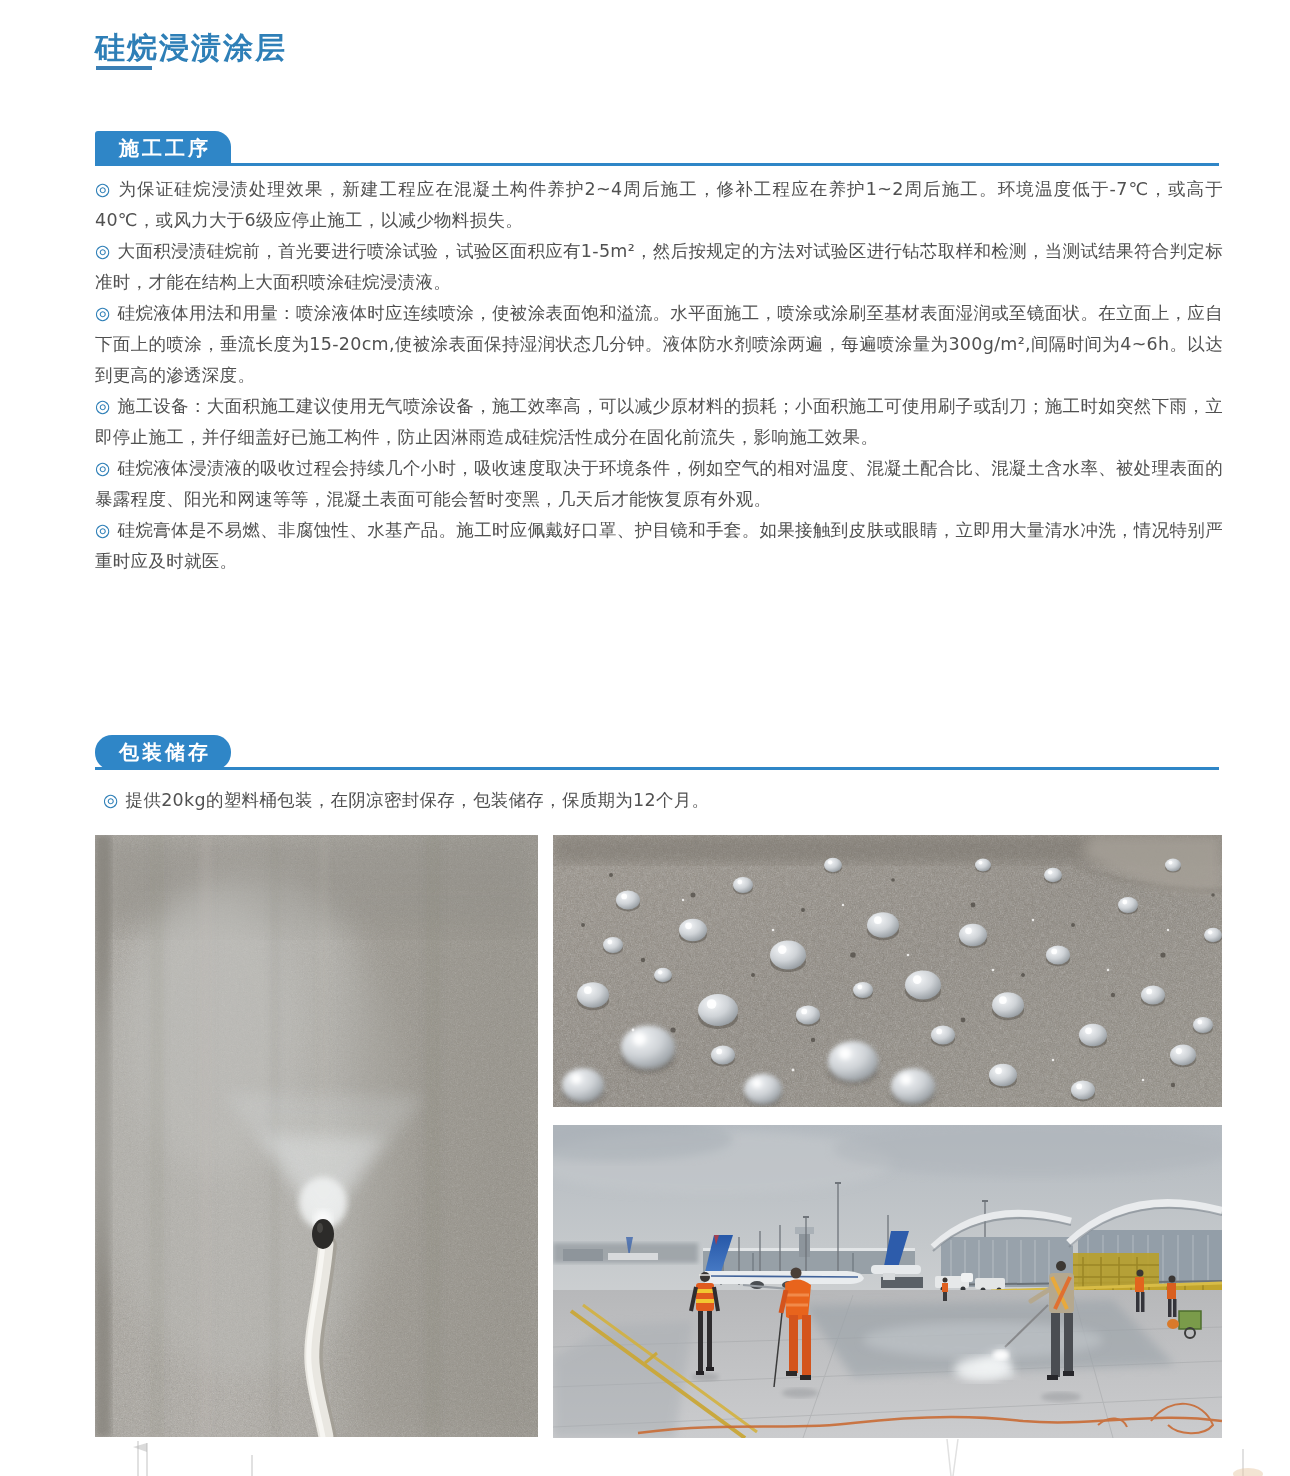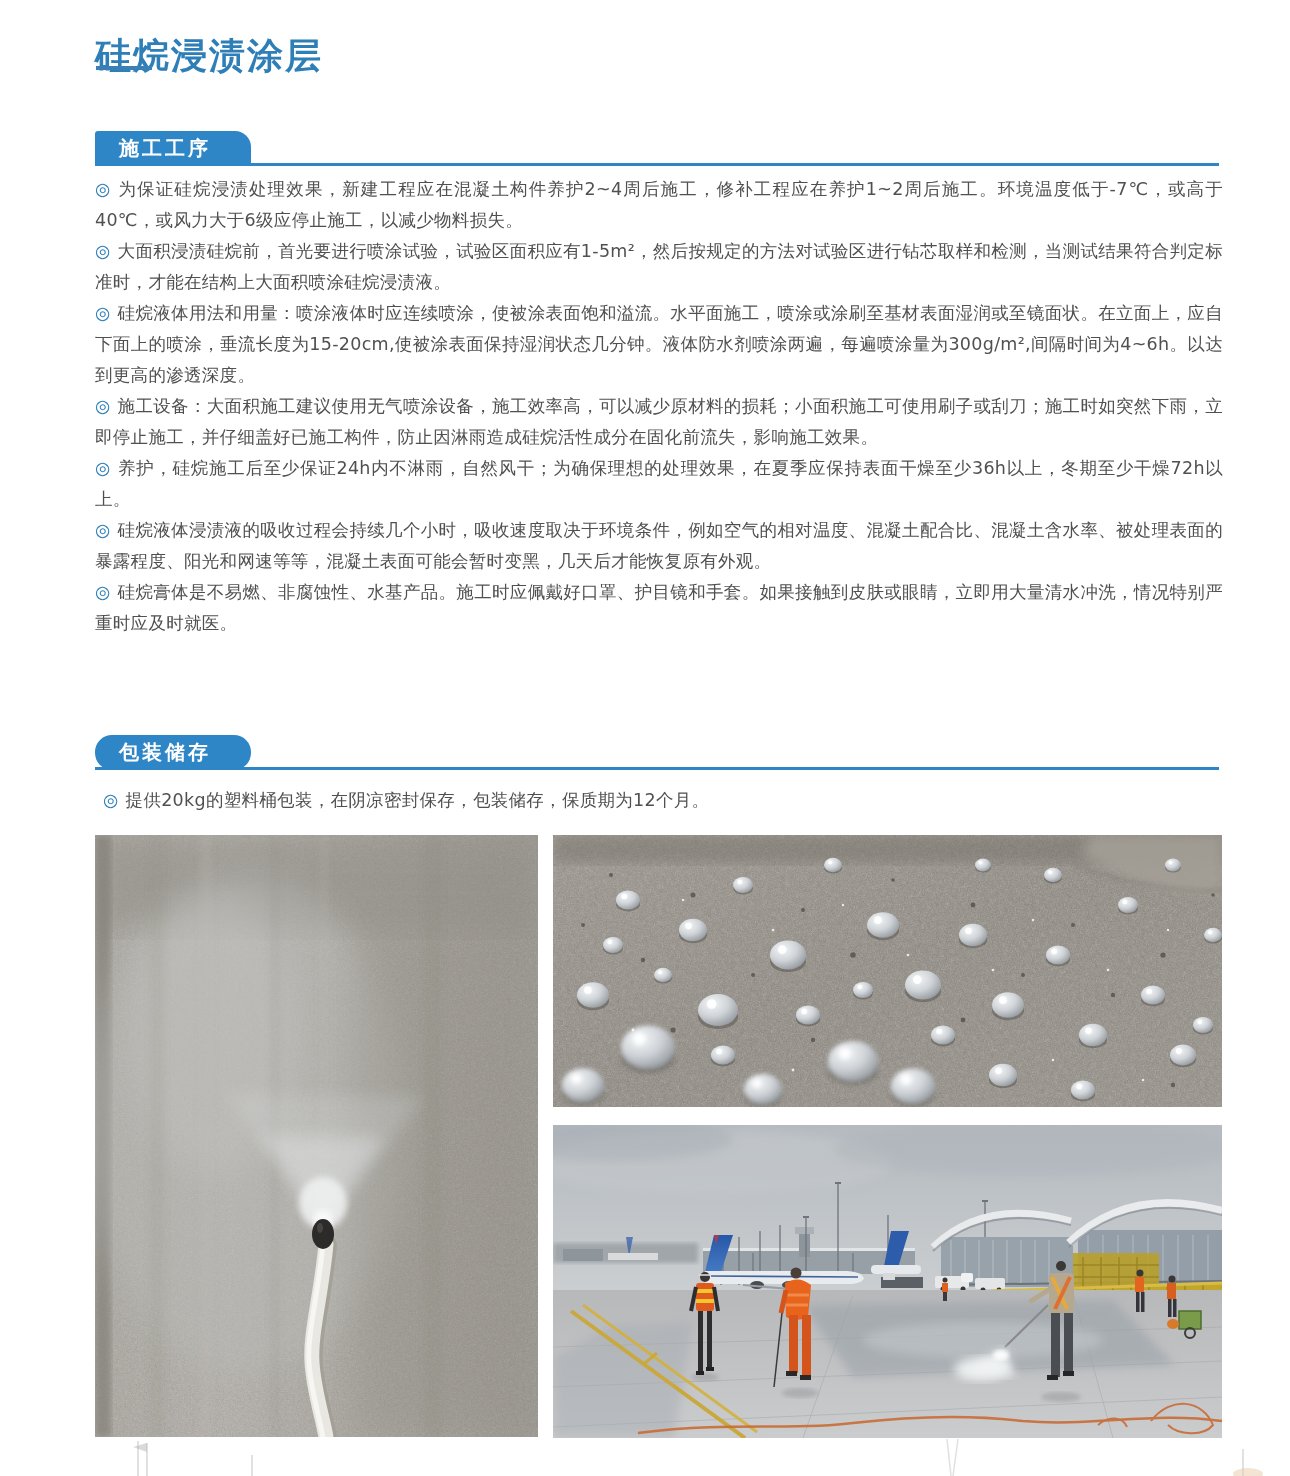--- a/index.html
+++ b/index.html
@@ -3,27 +3,27 @@
 <meta charset="utf-8">
 <style>
   html,body{margin:0;padding:0;}
   body{
     width:1290px;height:1476px;background:#ffffff;position:relative;
     font-family:"DejaVu Sans","Liberation Sans",sans-serif;
     overflow:hidden;
   }
   .page-title{
     position:absolute;left:95px;top:8px;
-    font-size:36px;font-weight:bold;color:#2e7fb7;letter-spacing:2px;
+    font-size:30px;font-weight:bold;color:#2e7fb7;letter-spacing:2px;
   }
   .title-underline{
     position:absolute;left:96px;top:66px;width:56px;height:4px;background:#3a7fb5;
   }
   .tab{
-    position:absolute;left:95px;width:156px;height:35px;
+    position:absolute;left:95px;width:136px;height:35px;
     background:#2f86c7;border-radius:3px 16px 0 0;
     color:#ffffff;font-size:20px;font-weight:bold;letter-spacing:3px;
     display:flex;align-items:center;padding-left:24px;box-sizing:border-box;
   }
   #tab1{top:131px;}
   #tab2{top:735px;border-radius:17px;}
   .rule{position:absolute;left:95px;width:1124px;height:3px;background:#2f86c7;}
   #rule1{top:163px;}
   #rule2{top:767px;}
   .bullets{
@@ -52,21 +52,20 @@
   <div class="tab" id="tab1">
     <span>施工工序</span>
   </div>
   <div class="rule" id="rule1"></div>
 
   <div class="bullets" id="bullets1">
     <p><span class="mark">◎</span><span>为保证硅烷浸渍处理效果，新建工程应在混凝土构件养护2~4周后施工，修补工程应在养护1~2周后施工。环境温度低于-7℃，或高于40℃，或风力大于6级应停止施工，以减少物料损失。</span></p>
     <p><span class="mark">◎</span><span>大面积浸渍硅烷前，首光要进行喷涂试验，试验区面积应有1-5m²，然后按规定的方法对试验区进行钻芯取样和检测，当测试结果符合判定标准时，才能在结构上大面积喷涂硅烷浸渍液。</span></p>
     <p><span class="mark">◎</span><span>硅烷液体用法和用量：喷涂液体时应连续喷涂，使被涂表面饱和溢流。水平面施工，喷涂或涂刷至基材表面湿润或至镜面状。在立面上，应自下面上的喷涂，垂流长度为15-20cm,使被涂表面保持湿润状态几分钟。液体防水剂喷涂两遍，每遍喷涂量为300g/m²,间隔时间为4~6h。以达到更高的渗透深度。</span></p>
     <p><span class="mark">◎</span><span>施工设备：大面积施工建议使用无气喷涂设备，施工效率高，可以减少原材料的损耗；小面积施工可使用刷子或刮刀；施工时如突然下雨，立即停止施工，并仔细盖好已施工构件，防止因淋雨造成硅烷活性成分在固化前流失，影响施工效果。</span></p>
-    <p><span class="mark">◎</span><span>养护，硅烷施工后至少保证24h内不淋雨，自然风干；为确保理想的处理效果，在夏季应保持表面干燥至少36h以上，冬期至少干燥72h以上。</span></p>
     <p><span class="mark">◎</span><span>硅烷液体浸渍液的吸收过程会持续几个小时，吸收速度取决于环境条件，例如空气的相对温度、混凝土配合比、混凝土含水率、被处理表面的暴露程度、阳光和网速等等，混凝土表面可能会暂时变黑，几天后才能恢复原有外观。</span></p>
     <p><span class="mark">◎</span><span>硅烷膏体是不易燃、非腐蚀性、水基产品。施工时应佩戴好口罩、护目镜和手套。如果接触到皮肤或眼睛，立即用大量清水冲洗，情况特别严重时应及时就医。</span></p>
   </div>
 
   <div class="tab" id="tab2">
     <span>包装储存</span>
   </div>
   <div class="rule" id="rule2"></div>
 
   <div class="bullets" id="bullets2">

